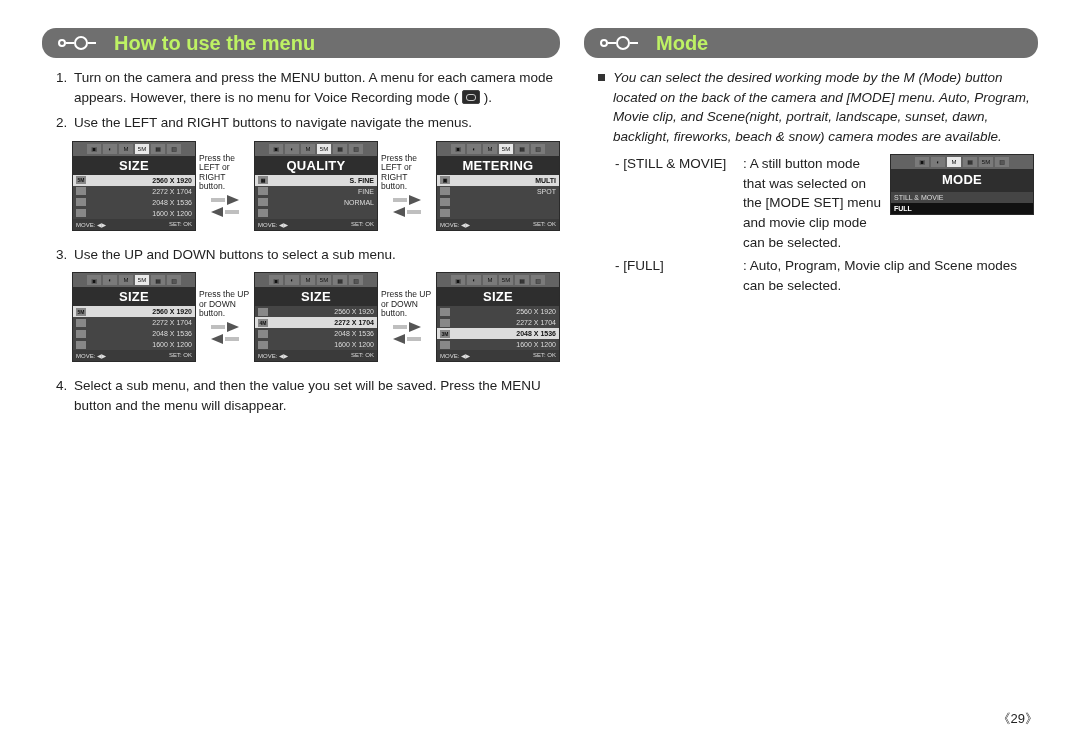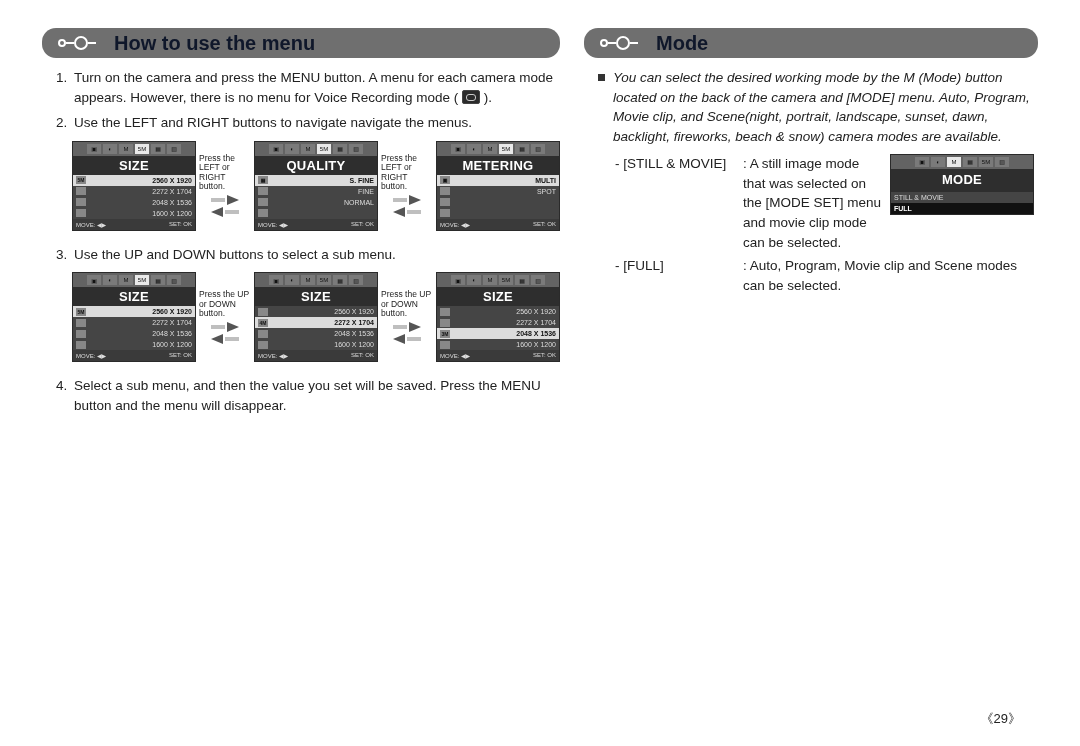--- a/index.html
+++ b/index.html
@@ -35,21 +35,21 @@
     top: 50%;
     transform: translateY(-50%);
     display: flex;
     align-items: center;
   }
   .node-line { width: 8px; height: 2px; background: #fff; }
   .node-dot  { width: 8px; height: 8px; border: 2px solid #fff; border-radius: 50%; background: #6f6f6f; box-sizing: border-box; }
   .node-dot-big { width: 14px; height: 14px; border: 2px solid #fff; border-radius: 50%; background: #6f6f6f; box-sizing: border-box; }
   .header h1 {
     margin: 0 0 0 72px;
-    color: #0f172a;
+    color: #bef264;
     font-size: 20px;
     font-weight: bold;
   }
   .body-text {
     font-size: 13.5px;
     line-height: 1.45;
     padding: 0 4px 0 14px;
   }
   .body-text .item {
     display: flex;
@@ -175,21 +175,21 @@
   .mode-lcd .lcd-row .txt { text-align: left; }
 
   .bullet { display: flex; margin-bottom: 4px; font-style: italic; }
   .bullet .sq {
     width: 7px; height: 7px; background: #333; margin: 6px 8px 0 0; flex: none;
   }
   .def-row { display: flex; margin-top: 4px; margin-left: 17px; }
   .def-key { min-width: 128px; }
   .pagenum {
     position: absolute;
-    right: 59px; bottom: 18px;
+    right: 42px; bottom: 18px;
     font-size: 13px;
   }
 </style>
 </head>
 <body>
 
 <div class="page">
 
   <div class="col">
     <div class="header">
@@ -517,21 +517,21 @@
                 <div class="txt">STILL &amp; MOVIE</div>
               </div>
               <div class="lcd-row full">
                 <div class="txt">FULL</div>
               </div>
             </div>
         </div>
 
         <div class="def-row">
           <div class="def-key"><span>- [STILL &amp; MOVIE]</span></div>
-          <div><span>:</span> <span>A still image mode that was selected on the [MODE SET] menu and movie clip mode can be selected.</span></div>
+          <div><span>:</span> <span>A still button mode that was selected on the [MODE SET] menu and movie clip mode can be selected.</span></div>
         </div>
         <div class="def-row">
           <div class="def-key"><span>- [FULL]</span></div>
           <div><span>:</span> <span>Auto, Program, Movie clip and Scene modes can be selected.</span></div>
         </div>
       </div>
     </div>
   </div>
 </div>
 

